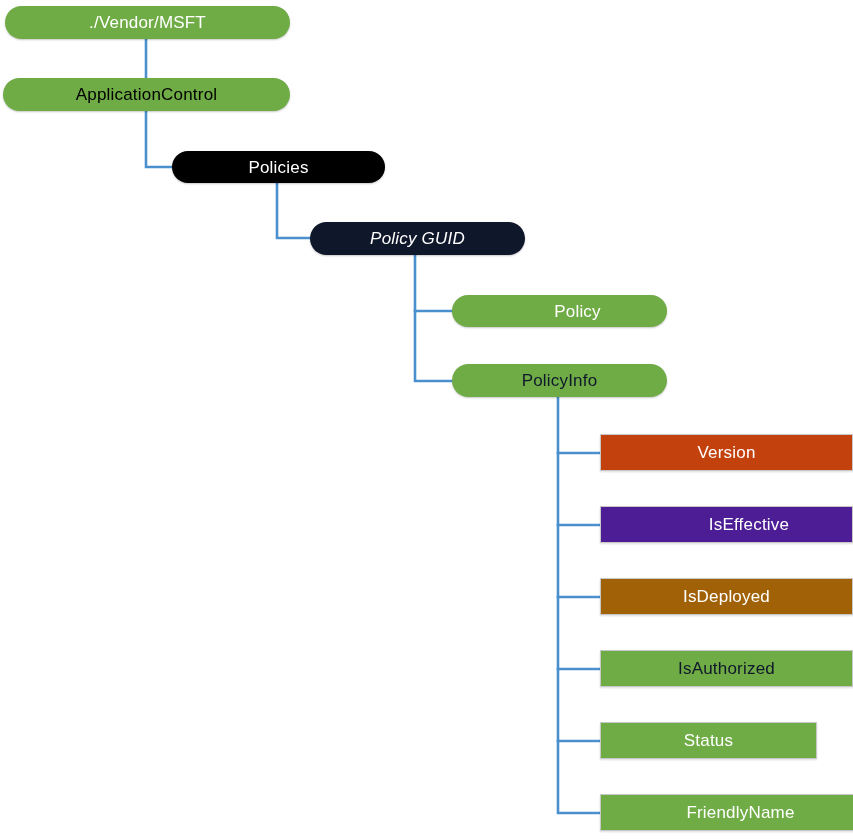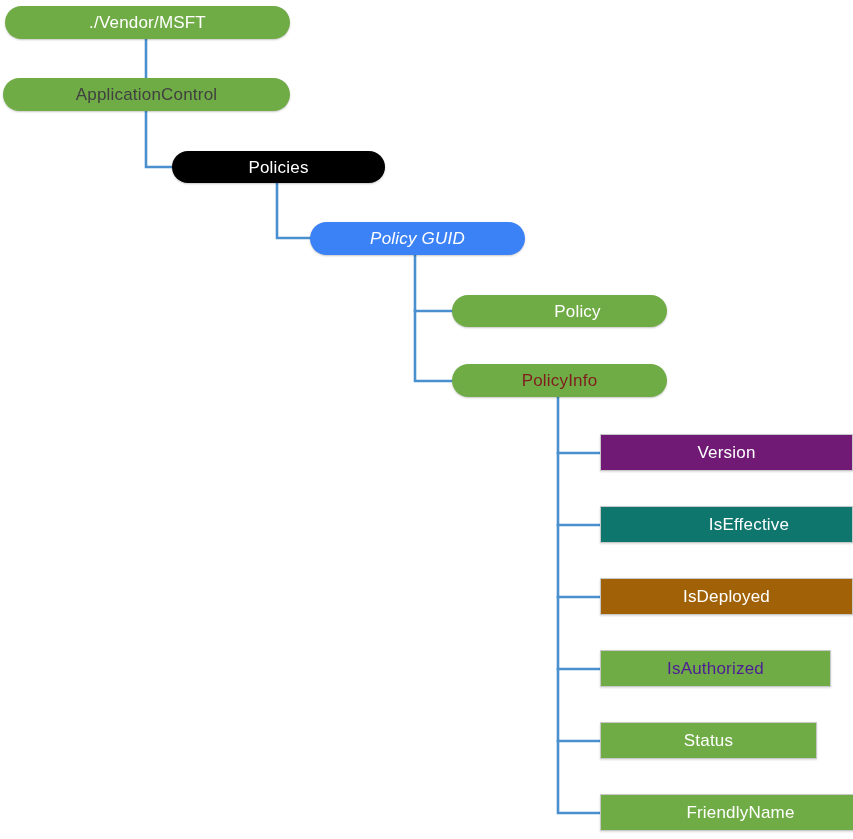--- a/index.html
+++ b/index.html
@@ -62,25 +62,25 @@
       <polyline points="415,311 415,381 452,381" fill="none" stroke="#4A90CF" stroke-width="2.6" stroke-linecap="square" stroke-linejoin="miter"></polyline>
       <polyline points="558,397 558,453 600,453" fill="none" stroke="#4A90CF" stroke-width="2.6" stroke-linecap="square" stroke-linejoin="miter"></polyline>
       <polyline points="558,453 558,525 600,525" fill="none" stroke="#4A90CF" stroke-width="2.6" stroke-linecap="square" stroke-linejoin="miter"></polyline>
       <polyline points="558,525 558,597 600,597" fill="none" stroke="#4A90CF" stroke-width="2.6" stroke-linecap="square" stroke-linejoin="miter"></polyline>
       <polyline points="558,597 558,669 600,669" fill="none" stroke="#4A90CF" stroke-width="2.6" stroke-linecap="square" stroke-linejoin="miter"></polyline>
       <polyline points="558,669 558,741 600,741" fill="none" stroke="#4A90CF" stroke-width="2.6" stroke-linecap="square" stroke-linejoin="miter"></polyline>
       <polyline points="558,741 558,813 600,813" fill="none" stroke="#4A90CF" stroke-width="2.6" stroke-linecap="square" stroke-linejoin="miter"></polyline>
     </svg>
   <div id="node-layer">
       <div class="node pill" style="left: 5px; top: 6px; width: 285px; height: 33px; background: rgb(112, 172, 70); color: rgb(255, 255, 255);">./Vendor/MSFT</div>
-      <div class="node pill" style="left: 3px; top: 78px; width: 287px; height: 33px; background: rgb(112, 172, 70); color: #404040;">ApplicationControl</div>
+      <div class="node pill" style="left: 3px; top: 78px; width: 287px; height: 33px; background: rgb(112, 172, 70); color: #000000;">ApplicationControl</div>
       <div class="node pill" style="left: 172px; top: 151px; width: 213px; height: 32px; background: #000000; color: rgb(255, 255, 255);">Policies</div>
-      <div class="node pill italic" style="left: 310px; top: 222px; width: 215px; height: 33px; background: #3b82f6; color: rgb(255, 255, 255);">Policy GUID</div>
+      <div class="node pill italic" style="left: 310px; top: 222px; width: 215px; height: 33px; background: #0f172a; color: rgb(255, 255, 255);">Policy GUID</div>
       <div class="node pill" style="left: 452px; top: 295px; width: 215px; height: 32px; background: rgb(112, 172, 70); color: rgb(255, 255, 255); padding-left: 36px;">Policy</div>
-      <div class="node pill" style="left: 452px; top: 364px; width: 215px; height: 33px; background: rgb(112, 172, 70); color: #7f1d1d;">PolicyInfo</div>
-      <div class="node rect" style="left: 600px; top: 434px; width: 253px; height: 37px; background: #701a75; color: rgb(255, 255, 255); border-color: rgb(200, 200, 200);">Version</div>
-      <div class="node rect" style="left: 600px; top: 506px; width: 253px; height: 37px; background: #0f766e; color: rgb(255, 255, 255); border-color: rgb(200, 200, 200); padding-left: 45px;">IsEffective</div>
+      <div class="node pill" style="left: 452px; top: 364px; width: 215px; height: 33px; background: rgb(112, 172, 70); color: #0f172a;">PolicyInfo</div>
+      <div class="node rect" style="left: 600px; top: 434px; width: 253px; height: 37px; background: #c2410c; color: rgb(255, 255, 255); border-color: rgb(200, 200, 200);">Version</div>
+      <div class="node rect" style="left: 600px; top: 506px; width: 253px; height: 37px; background: #4c1d95; color: rgb(255, 255, 255); border-color: rgb(200, 200, 200); padding-left: 45px;">IsEffective</div>
       <div class="node rect" style="left: 600px; top: 578px; width: 253px; height: 37px; background: #a16207; color: rgb(255, 255, 255); border-color: rgb(200, 200, 200);">IsDeployed</div>
-      <div class="node rect" style="left: 600px; top: 650px; width: 231px; height: 37px; background: rgb(112, 172, 70); color: #4c1d95; border-color: rgb(200, 200, 200);">IsAuthorized</div>
+      <div class="node rect" style="left: 600px; top: 650px; width: 253px; height: 37px; background: rgb(112, 172, 70); color: #0f172a; border-color: rgb(200, 200, 200);">IsAuthorized</div>
       <div class="node rect" style="left: 600px; top: 722px; width: 217px; height: 37px; background: rgb(112, 172, 70); color: rgb(255, 255, 255); border-color: rgb(200, 200, 200);">Status</div>
       <div class="node rect" style="left: 600px; top: 794px; width: 281px; height: 37px; background: rgb(112, 172, 70); color: rgb(255, 255, 255); border-color: rgb(200, 200, 200);">FriendlyName</div>
     </div>
 </div>
 
 </body></html>

